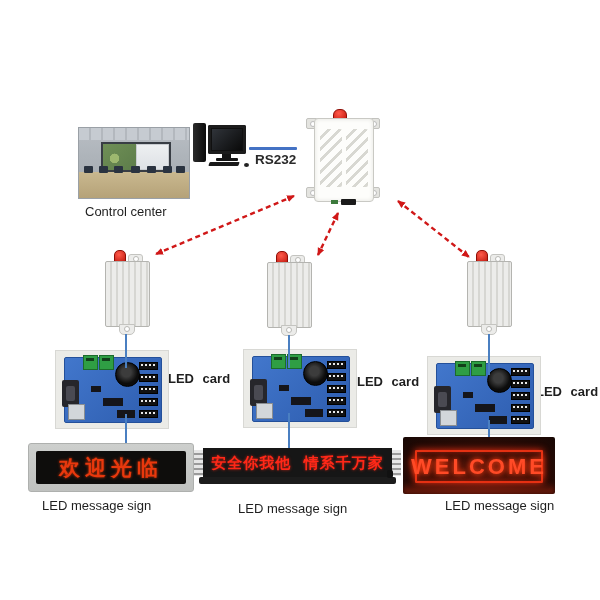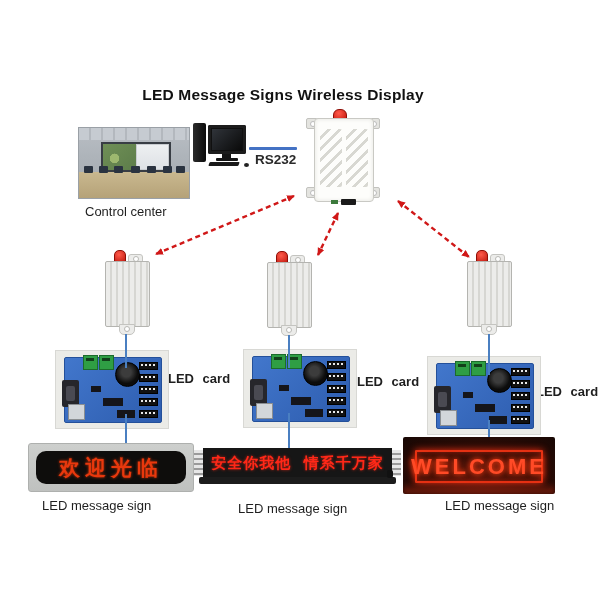--- a/index.html
+++ b/index.html
@@ -105,21 +105,21 @@
   .chip.c1{left:38px;top:40px;width:20px;height:8px;}
   .chip.c2{left:52px;top:52px;width:18px;height:8px;}
   .chip.c3{left:26px;top:28px;width:10px;height:6px;}
   .card1{left:55px;top:350px;} .card2{left:243px;top:349px;} .card3{left:427px;top:356px;}
   .card-label{font-size:13px;color:#1f1f1f;word-spacing:5px;font-weight:bold;}
   .cl1{left:168px;top:371px;} .cl2{left:357px;top:374px;} .cl3{left:536px;top:384px;}
 
   
   .sign1{left:28px;top:443px;width:164px;height:47px;background:linear-gradient(180deg,#cdcfcd,#bfc1bf);
     border:1px solid #aeb0ae;border-radius:3px;z-index:4;}
-  .sign1-screen{position:absolute;left:7px;top:7px;right:7px;bottom:7px;background:#0e0d0c;border-radius:10px;
+  .sign1-screen{position:absolute;left:7px;top:7px;right:7px;bottom:7px;background:#0e0d0c;border-radius:2px;
     display:flex;align-items:center;justify-content:center;}
   .sign1-text{font-size:21px;font-weight:bold;color:#e8380d;letter-spacing:5px;white-space:pre;
     text-shadow:0 0 3px rgba(240,60,10,.8);font-family:"DejaVu Sans",sans-serif;}
 
   .sign2{left:203px;top:448px;width:189px;height:30px;background:#161616;z-index:4;
     display:flex;align-items:center;justify-content:center;}
   .cap{position:absolute;top:2px;width:9px;height:26px;
     background:repeating-linear-gradient(180deg,#e6e6e6 0 3px,#9a9a9a 3px 5px);}
   .cap.l{left:-9px;} .cap.r{right:-9px;}
   .sign2-text{font-size:15px;font-weight:bold;color:#ff2818;white-space:pre;letter-spacing:1px;
@@ -139,21 +139,20 @@
 
   .sl1{left:42px;top:498px;} .sl2{left:238px;top:501px;} .sl3{left:445px;top:498px;}
 
   .links-svg{position:absolute;left:0;top:0;width:600px;height:600px;pointer-events:none;z-index:2;}
 </style>
 </head>
 <body>
 
 <div class="canvas">
 
-  <div class="title">LED Message Signs Wireless Display</div>
 
   <div class="abs cc-photo">
     <div class="cc-ceiling"></div>
     <div class="cc-screen">
       <div class="cc-screen-left"></div>
       <div class="cc-screen-right"></div>
     </div>
     <div class="cc-floor"></div>
     <div class="cc-desk">
       <div class="cc-monitor" style="left:5px;top:-6px;"></div>

